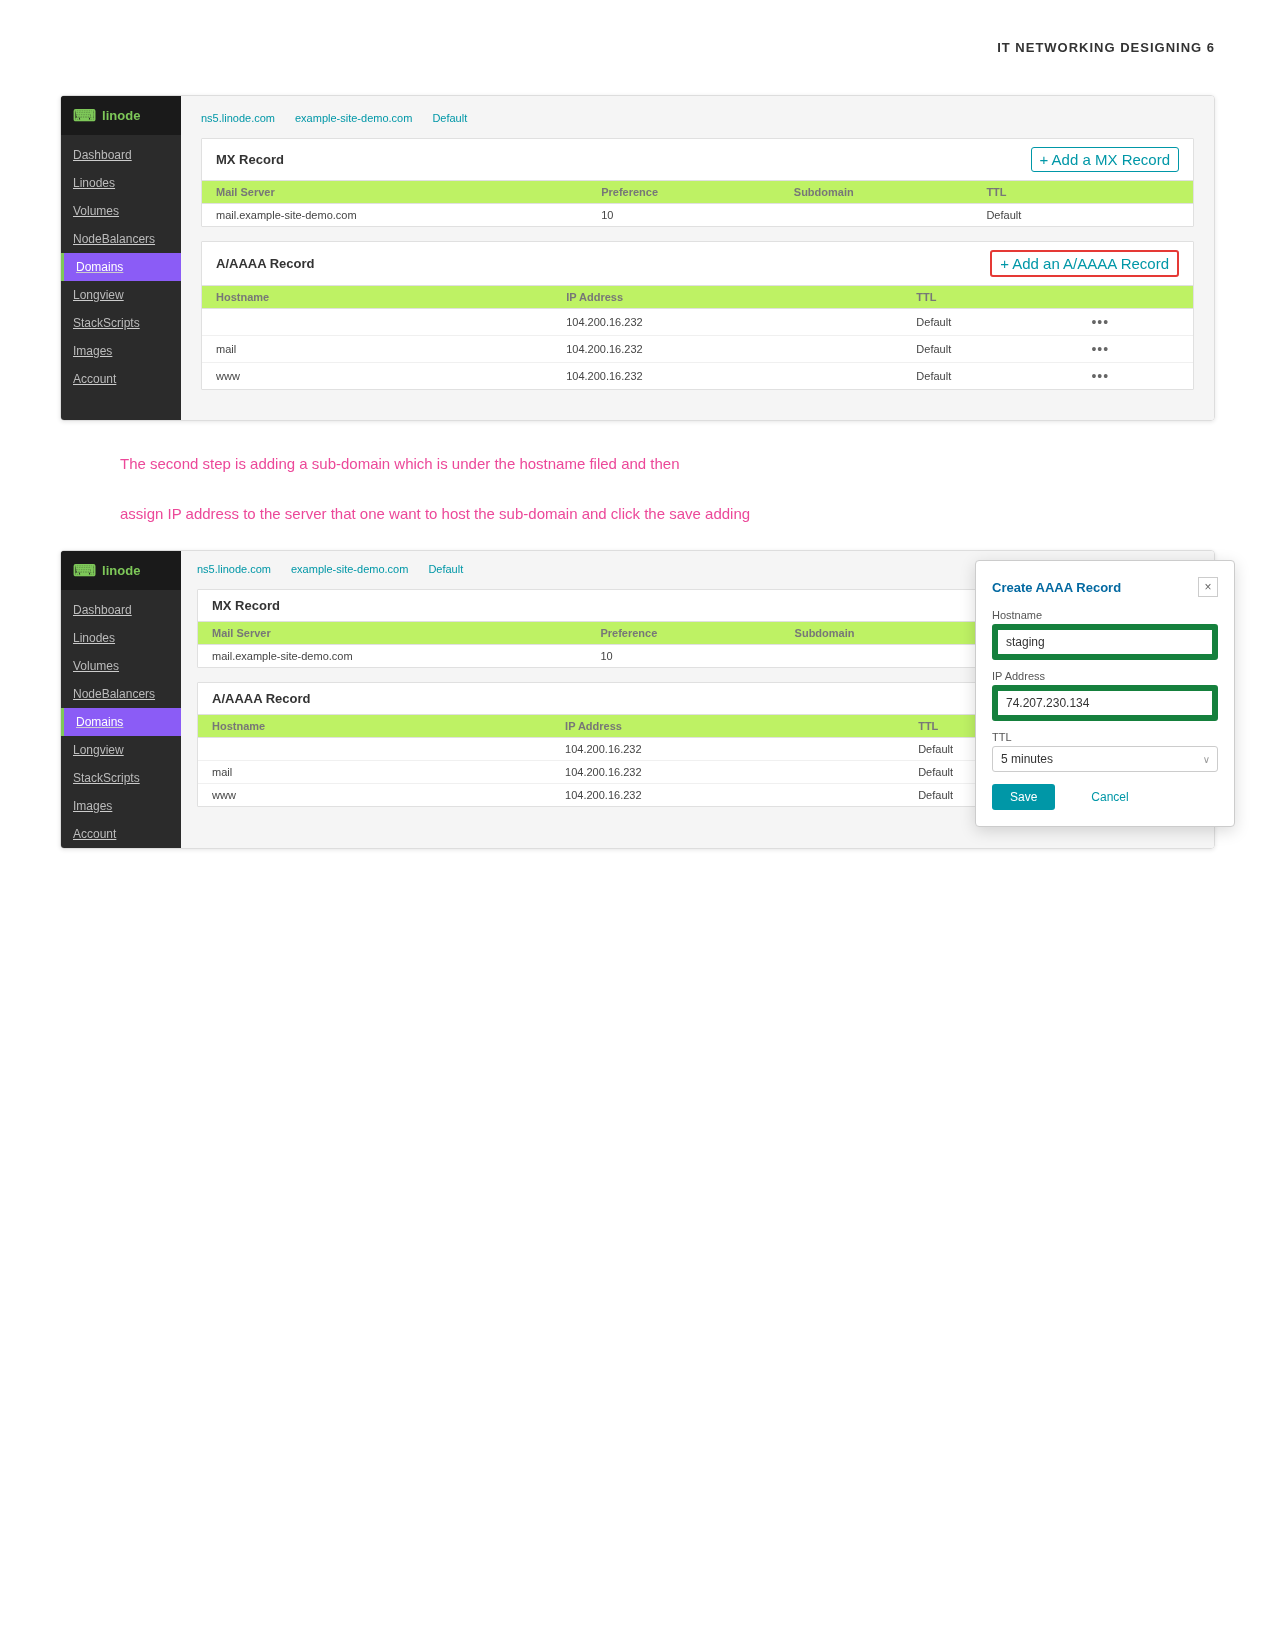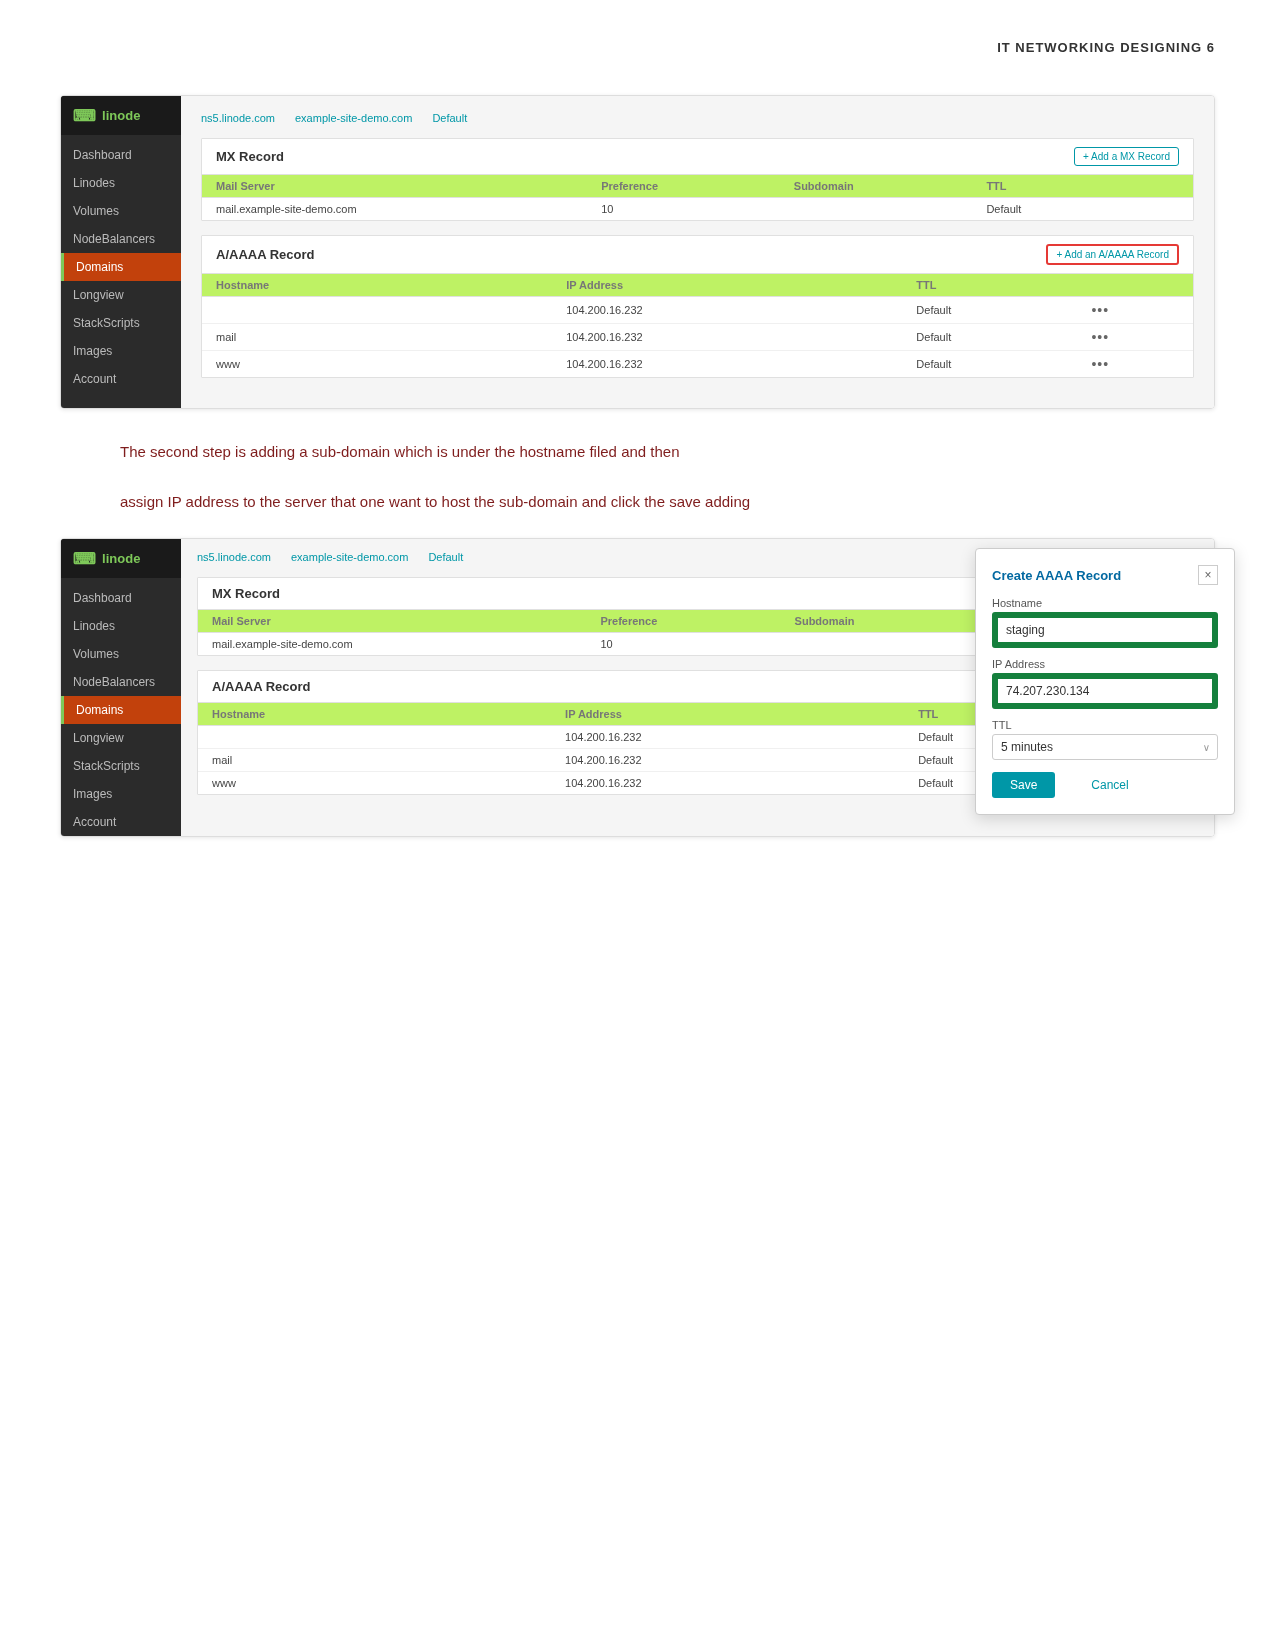--- a/index.html
+++ b/index.html
@@ -49,31 +49,32 @@
       font-weight: bold;
     }
 
     .sidebar-logo-icon {
       color: #7ec859;
       font-size: 16px;
     }
 
     .sidebar-nav {
       padding-top: 6px;
+      text-decoration: underline;
     }
 
     .sidebar-item {
       padding: 7px 12px;
       cursor: pointer;
       color: #bbb;
       font-size: 12px;
     }
 
     .sidebar-item.active {
-      background: #c2410c;
+      background: #8b5cf6;
       border-left: 3px solid #7ec859;
       color: #fff;
     }
 
     .main-content {
       flex: 1;
       background: #f5f5f5;
       padding: 16px 20px;
       font-size: 12px;
     }
@@ -106,21 +107,21 @@
       background: #fff;
     }
 
     .section-title {
       font-size: 13px;
       font-weight: bold;
       color: #333;
     }
 
     .add-record-btn {
-      font-size: 10px;
+      font-size: 15px;
       color: #0097a7;
       cursor: pointer;
       display: flex;
       gap: 4px;
       border: 1px solid #0097a7;
       padding: 3px 8px;
       border-radius: 3px;
     }
 
     .add-record-btn.highlighted {
@@ -155,21 +156,21 @@
     .table-row:last-child { border-bottom: none; }
 
     .dots {
       color: #666;
       font-size: 14px;
       letter-spacing: 1px;
     }
 
     .body-text {
       font-size: 15px;
-      color: #7f1d1d;
+      color: #ec4899;
       line-height: 1.7;
       margin: 16px 0 24px 60px;
     }
 
     .dialog-overlay {
       position: absolute;
       right: -20px;
       top: 10px;
       width: 260px;
       background: #fff;

